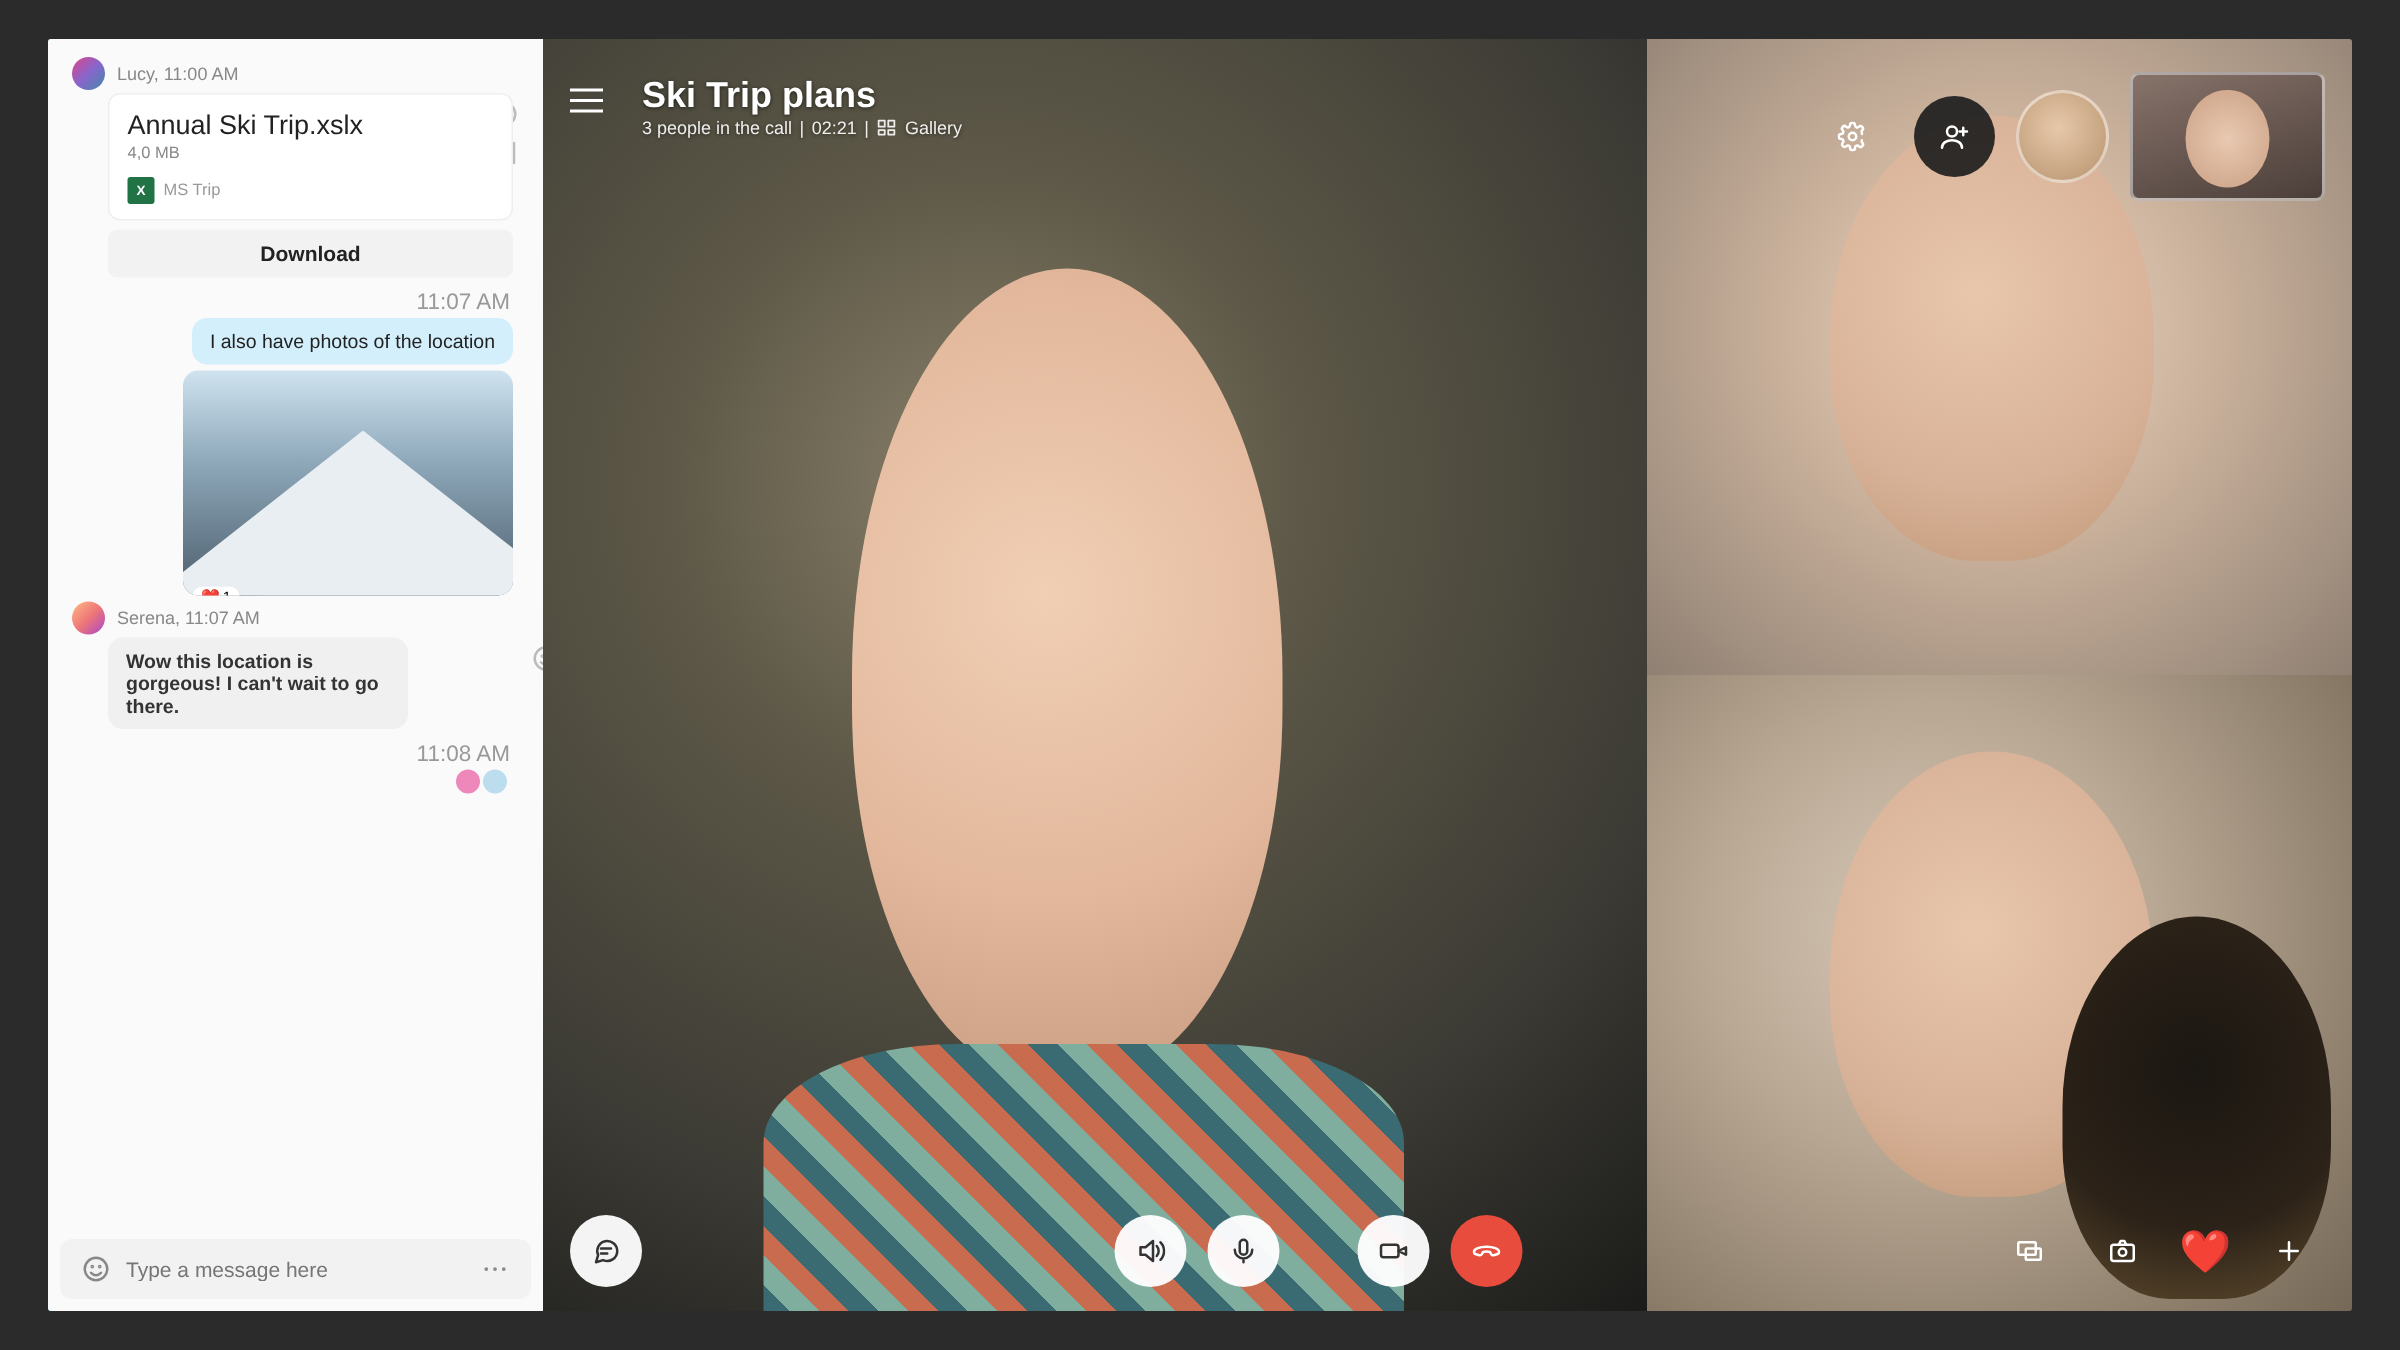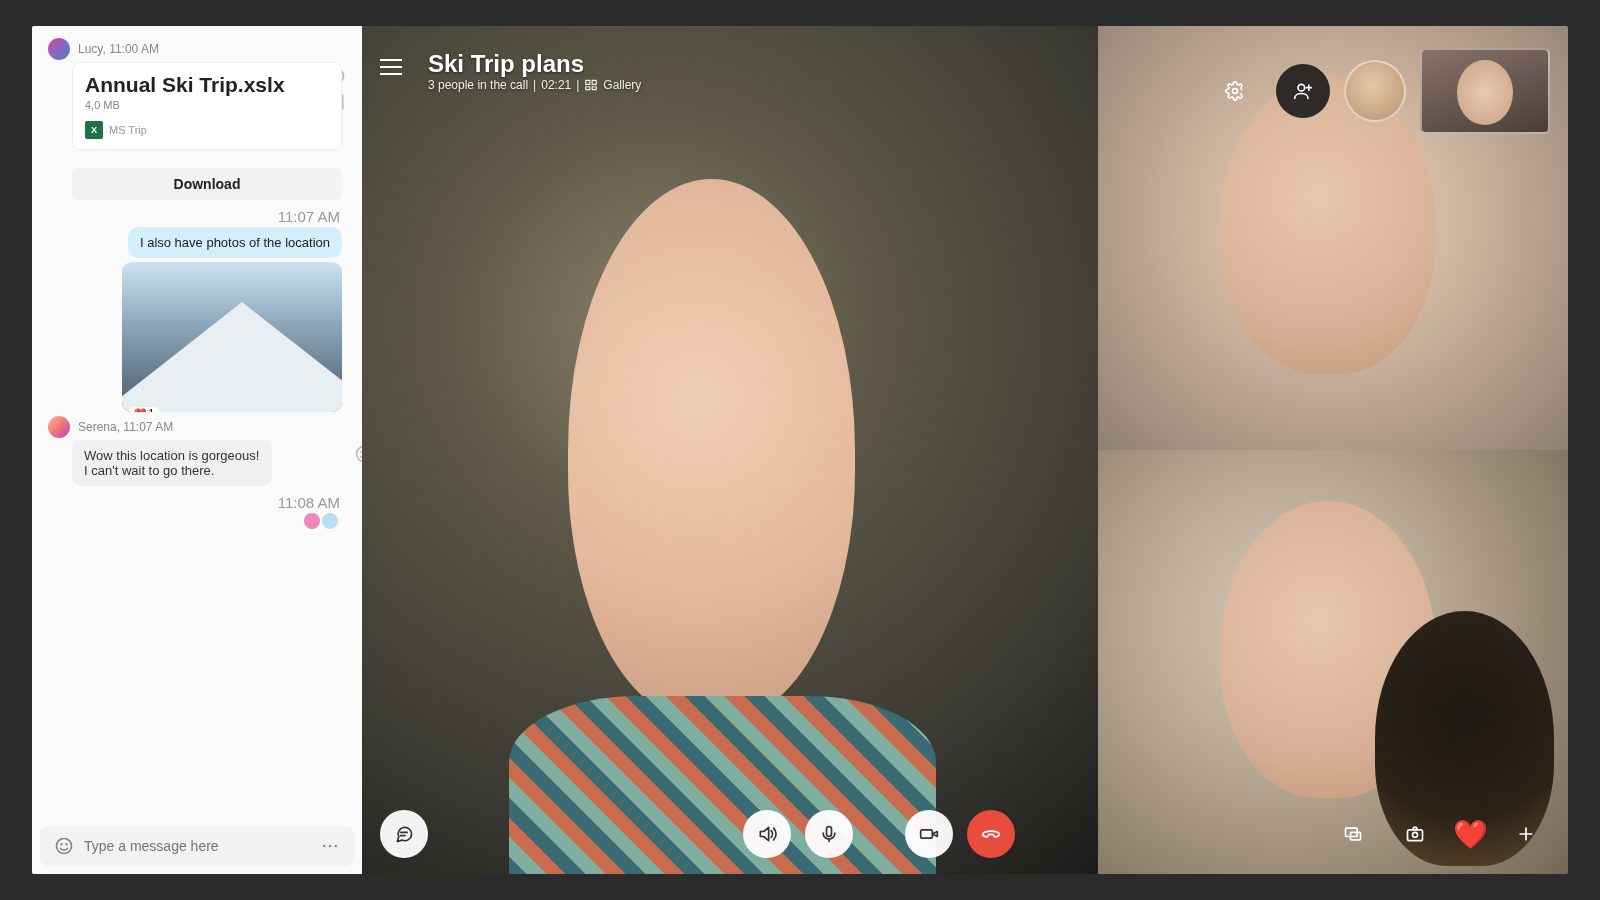--- a/index.html
+++ b/index.html
@@ -4,30 +4,30 @@
 <style>
 * { margin: 0; padding: 0; box-sizing: border-box; font-family: -apple-system, BlinkMacSystemFont, "Segoe UI", sans-serif; }
 body { background: #2b2b2b; display: flex; justify-content: center; align-items: center; height: 900px; width: 1600px; overflow: hidden; }
 .app-window { width: 1536px; height: 848px; background: #0ea5e9; display: flex; overflow: hidden; border-radius: 2px; }
 .chat-panel { width: 330px; background: #fafafa; display: flex; flex-direction: column; position: relative; }
 .chat-scroll { flex: 1; overflow-y: hidden; padding: 8px 12px 0 12px; }
 .msg-header { display: flex; align-items: center; gap: 8px; font-size: 12px; color: #888; margin: 4px 0 2px 4px; }
 .avatar { width: 22px; height: 22px; border-radius: 50%; background: linear-gradient(135deg,#d48 0%,#86c 50%,#48a 100%); flex-shrink:0; }
 .avatar.alt { background: linear-gradient(135deg,#fb8 0%,#e77 50%,#a4c 100%); }
 .file-card { background: #fff; border: 1px solid #eee; border-radius: 8px; padding: 10px 12px; margin: 2px 8px 2px 28px; position: relative; }
-.file-title { font-weight: 700; font-size: 21px; color: #222; }
+.file-title { font-weight: 400; font-size: 18px; color: #222; }
 .file-size { font-size: 11px; color: #888; margin-top: 2px; }
 .file-type-row { display:flex; align-items:center; gap:6px; margin-top:10px; font-size:11px; color:#999;}
 .excel-icon { width:18px; height:18px; background:#217346; color:#fff; font-size:9px; font-weight:700; display:flex; align-items:center; justify-content:center; border-radius:2px;}
-.download-btn { display:block; text-align:center; background:#f2f2f2; border-radius:6px; padding:8px; margin:18px 8px 6px 28px; font-size:14px; font-weight:600; color:#222; cursor:pointer;}
+.download-btn { display:block; text-align:center; background:#f2f2f2; border-radius:6px; padding:8px; margin:6px 8px 6px 28px; font-size:14px; font-weight:600; color:#222; cursor:pointer;}
 .small-icons { position:absolute; right:4px; top:4px; display:flex; flex-direction:column; gap:6px; }
 .small-icons div { width:20px; height:20px; color:#bbb; display:flex; align-items:center; justify-content:center; }
 .ts-right { text-align:right; font-size:15px; color:#999; margin:8px 10px 2px 0;}
 .bubble-right { background:#d3effb; color:#222; padding:8px 12px; border-radius:10px; font-size:13px; margin:2px 8px 4px auto; max-width:240px; width:fit-content; text-align:left;}
-.bubble-left { background:#f0f0f0; color:#333; padding:8px 12px; border-radius:10px; font-size:13px; margin:2px 8px 4px 28px; max-width:200px; width:fit-content; position:relative;}
+.bubble-left { background:#f0f0f0; color:#333; padding:8px 12px; border-radius:10px; font-size:13px; margin:2px 8px 4px 28px; max-width:200px; width:fit-content; position:relative;font-weight:bold;}
 .photo-attach { width:220px; height:150px; border-radius:10px; margin:4px 8px 4px auto; overflow:hidden; position:relative; background:linear-gradient(180deg,#cfe3ef 0%,#8fa9bb 40%,#4b5d6b 100%);}
 .mountain { position:absolute; bottom:0; left:-20px; width:0; height:0; border-left:140px solid transparent; border-right:140px solid transparent; border-bottom:110px solid #e8eef2;}
 .mountain2 { position:absolute; bottom:0; right:-30px; width:0; height:0; border-left:100px solid transparent; border-right:100px solid transparent; border-bottom:85px solid #c3ccd2;}
 .reaction { position:absolute; bottom:-8px; left:6px; background:#fff; border-radius:12px; padding:1px 6px; font-size:10px; box-shadow:0 1px 2px rgba(0,0,0,.15); display:flex; align-items:center; gap:2px;}
 .react-icon-row { display:flex; justify-content:flex-end; gap:2px; margin:2px 12px 4px 0;}
 .react-mini { width:16px; height:16px; border-radius:50%; background:#e8b; }
 .react-mini.b2 { background:#bde; }
 .emoji-open { width:18px; height:18px; color:#bbb; position:absolute; top:4px; right:-22px;}
 .compose { display:flex; align-items:center; gap:10px; padding:10px 14px; background:#f2f2f2; margin:8px; border-radius:8px;}
 .compose input { flex:1; border:none; background:transparent; font-size:14px; color:#555; outline:none;}

